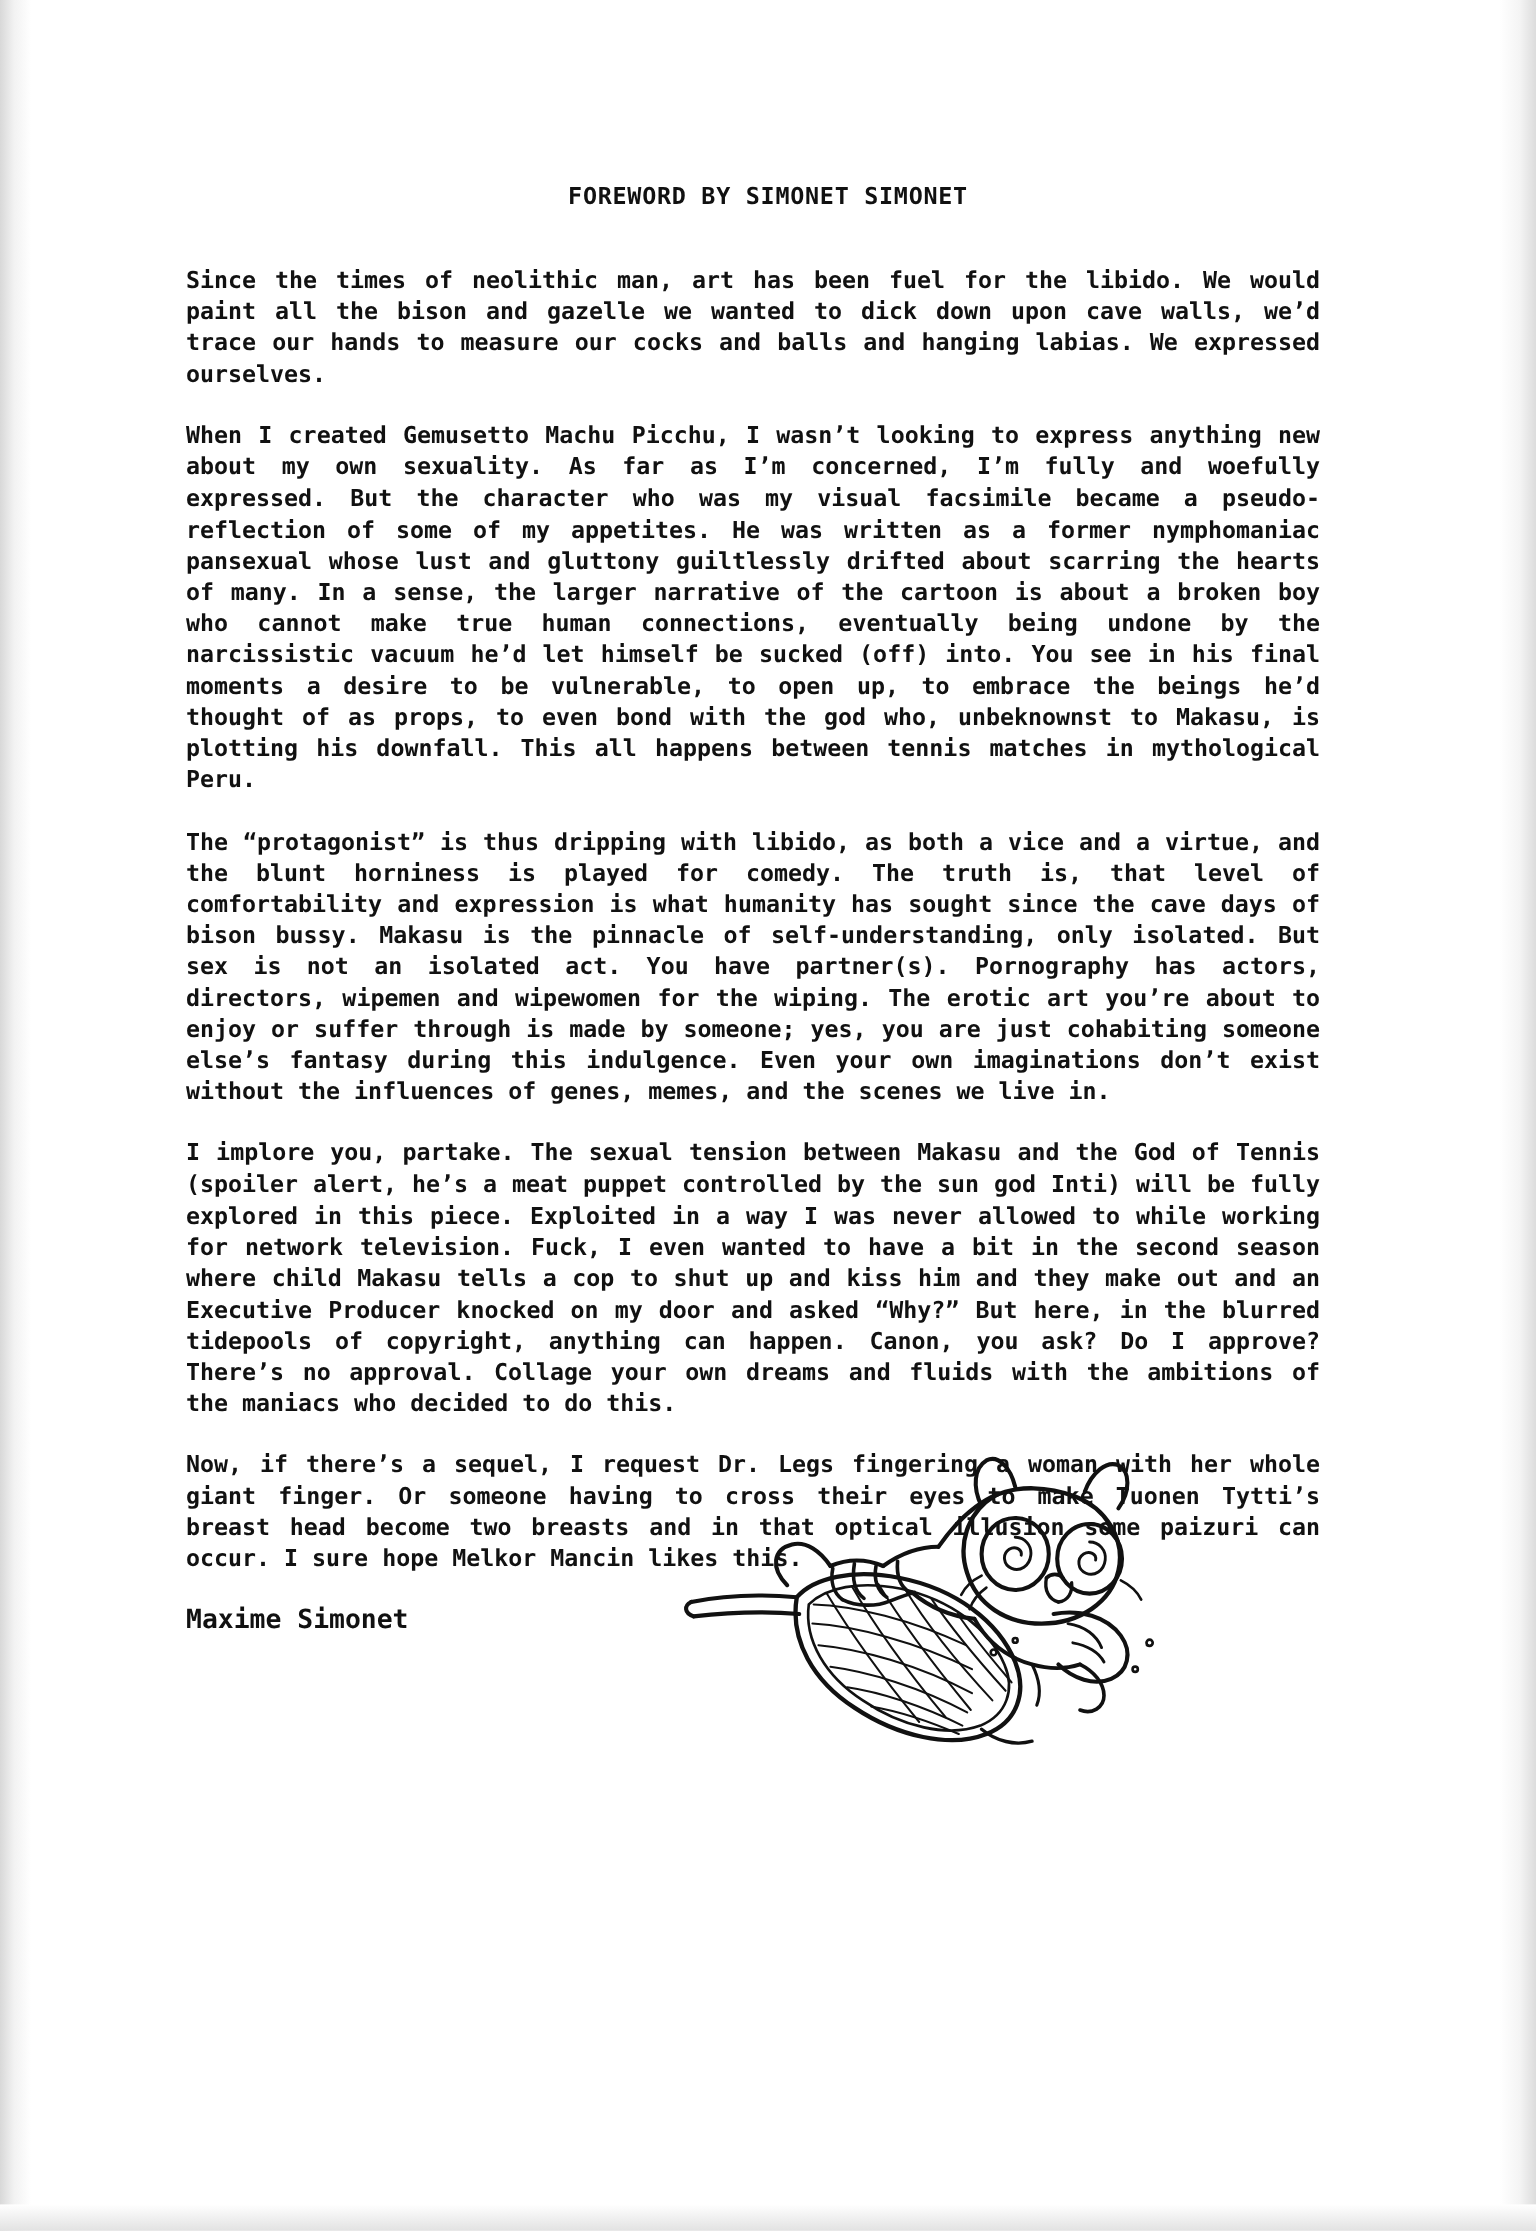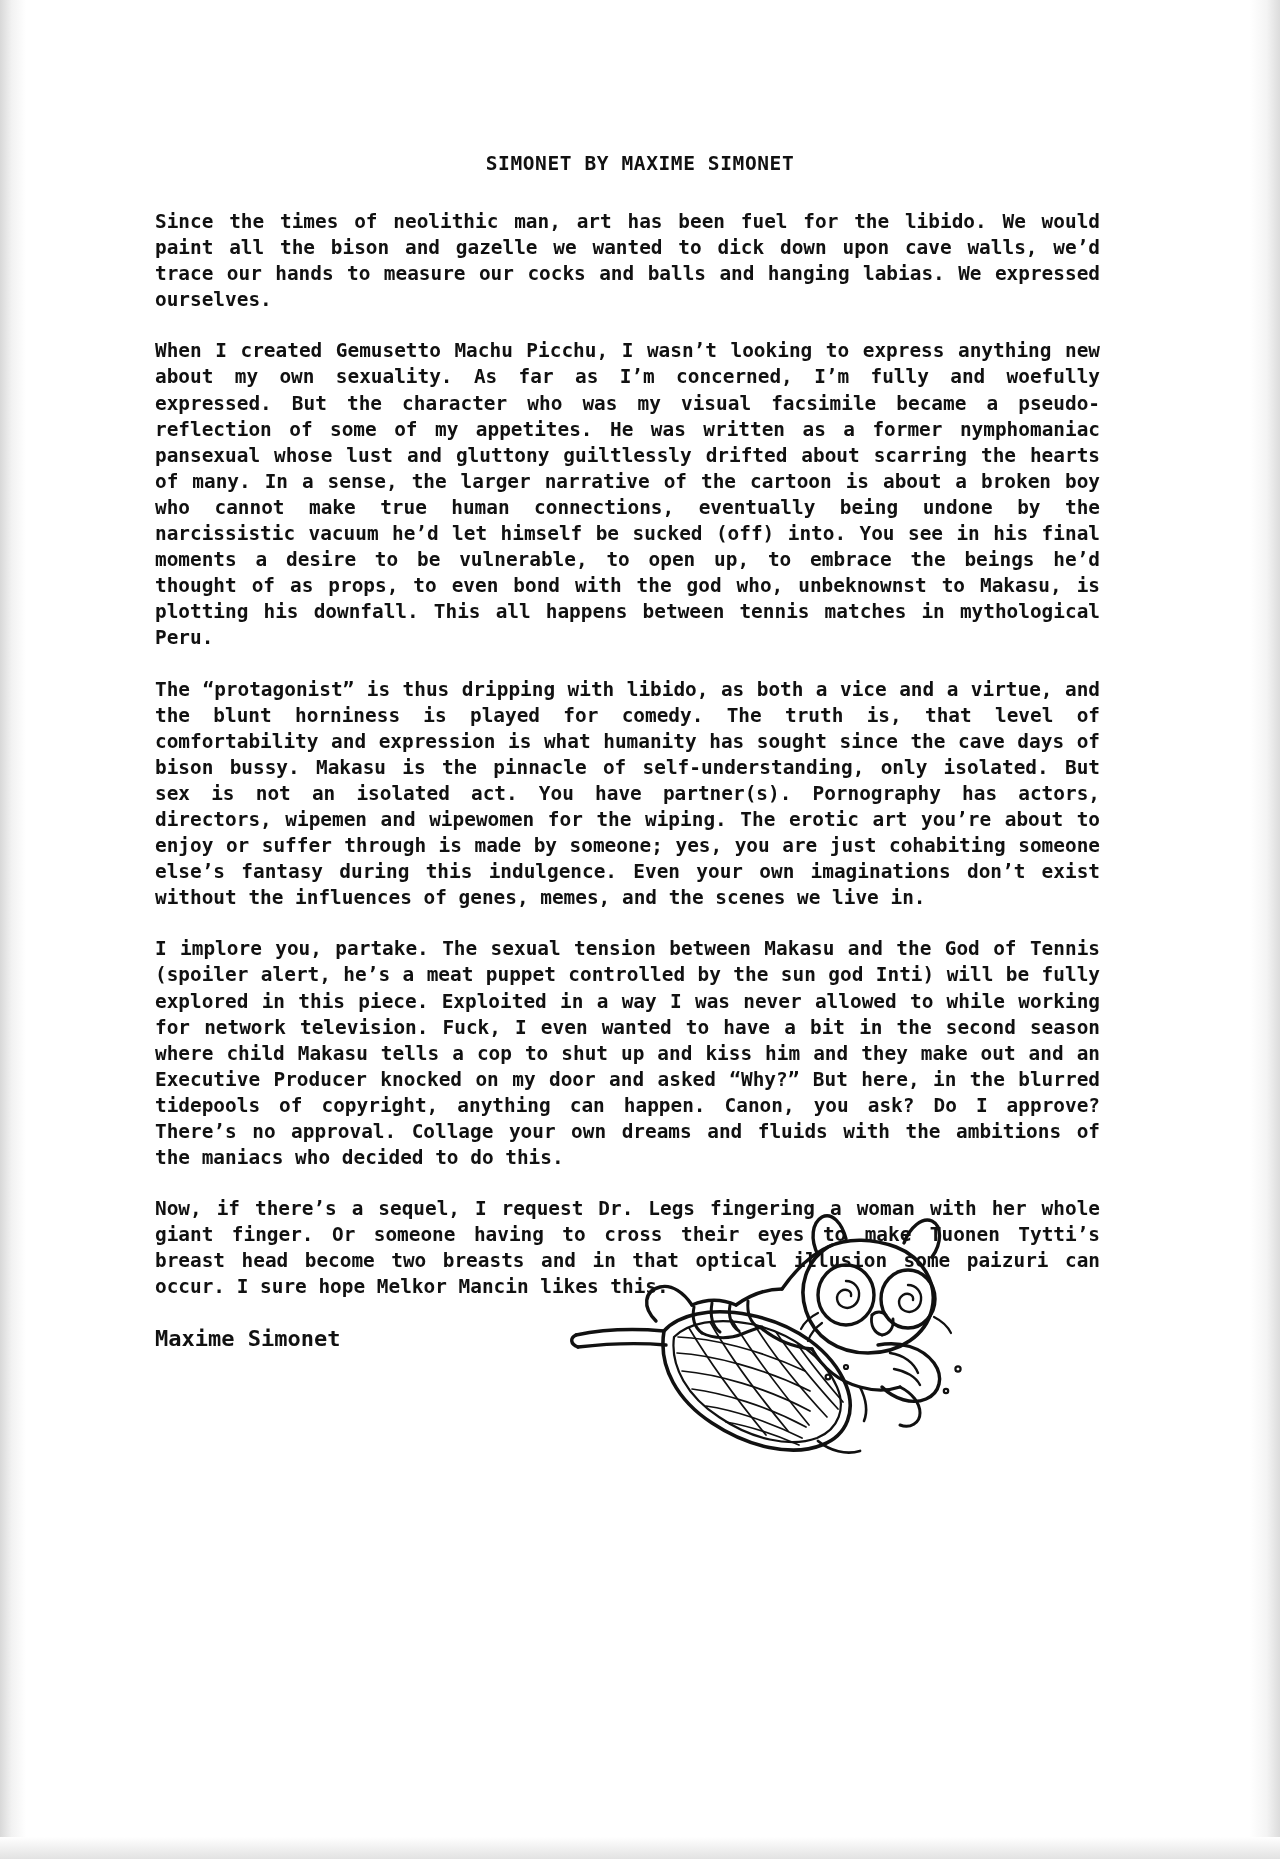--- a/index.html
+++ b/index.html
@@ -59,21 +59,21 @@
     width: 970px;
     text-align: center;
     font-size: 19.5px;
     letter-spacing: 0.6px;
     font-weight: 700;
     white-space: pre;
   }
 
   .body-block {
     position: absolute;
-    top: 209px;
+    top: 221px;
     left: 0;
     width: 945px;
   }
 
   p.para {
     margin: 0 0 25px 0;
     font-size: 19.4px;
     line-height: 26.1px;
     text-align: justify;
     text-align-last: left;
@@ -109,21 +109,21 @@
 <body>
 
 <div class="page">
 
   <div class="edge-left"></div>
   <div class="edge-right"></div>
   <div class="edge-bottom"></div>
 
   <div class="content">
 
-    <div class="doc-header">SIMONET BY MAXIME SIMONET</div>
+    <div class="doc-header">FOREWORD BY SIMONET SIMONET</div>
 
     <div class="body-block">
       <p class="para">Since the times of neolithic man, art has been fuel for the libido. We would paint all the bison and gazelle we wanted to dick down upon cave walls, we’d trace our hands to measure our cocks and balls and hanging labias. We expressed ourselves.</p>
       <p class="para">When I created Gemusetto Machu Picchu, I wasn’t looking to express anything new about my own sexuality. As far as I’m concerned, I’m fully and woefully expressed. But the character who was my visual facsimile became a pseudo-reflection of some of my appetites. He was written as a former nymphomaniac pansexual whose lust and gluttony guiltlessly drifted about scarring the hearts of many. In a sense, the larger narrative of the cartoon is about a broken boy who cannot make true human connections, eventually being undone by the narcissistic vacuum he’d let himself be sucked (off) into. You see in his final moments a desire to be vulnerable, to open up, to embrace the beings he’d thought of as props, to even bond with the god who, unbeknownst to Makasu, is plotting his downfall. This all happens between tennis matches in mythological Peru.</p>
       <p class="para">The “protagonist” is thus dripping with libido, as both a vice and a virtue, and the blunt horniness is played for comedy. The truth is, that level of comfortability and expression is what humanity has sought since the cave days of bison bussy. Makasu is the pinnacle of self-understanding, only isolated. But sex is not an isolated act. You have partner(s). Pornography has actors, directors, wipemen and wipewomen for the wiping. The erotic art you’re about to enjoy or suffer through is made by someone; yes, you are just cohabiting someone else’s fantasy during this indulgence. Even your own imaginations don’t exist without the influences of genes, memes, and the scenes we live in.</p>
       <p class="para">I implore you, partake. The sexual tension between Makasu and the God of Tennis (spoiler alert, he’s a meat puppet controlled by the sun god Inti) will be fully explored in this piece. Exploited in a way I was never allowed to while working for network television. Fuck, I even wanted to have a bit in the second season where child Makasu tells a cop to shut up and kiss him and they make out and an Executive Producer knocked on my door and asked “Why?” But here, in the blurred tidepools of copyright, anything can happen. Canon, you ask? Do I approve? There’s no approval. Collage your own dreams and fluids with the ambitions of the maniacs who decided to do this.</p>
       <p class="para">Now, if there’s a sequel, I request Dr. Legs fingering a woman with her whole giant finger. Or someone having to cross their eyes to make Tuonen Tytti’s breast head become two breasts and in that optical illusion some paizuri can occur. I sure hope Melkor Mancin likes this.</p>
       <p class="signature">Maxime Simonet</p>
     </div>
 

